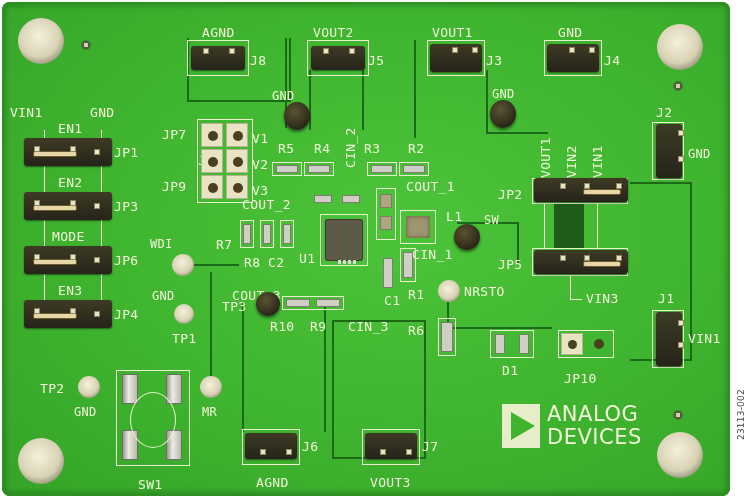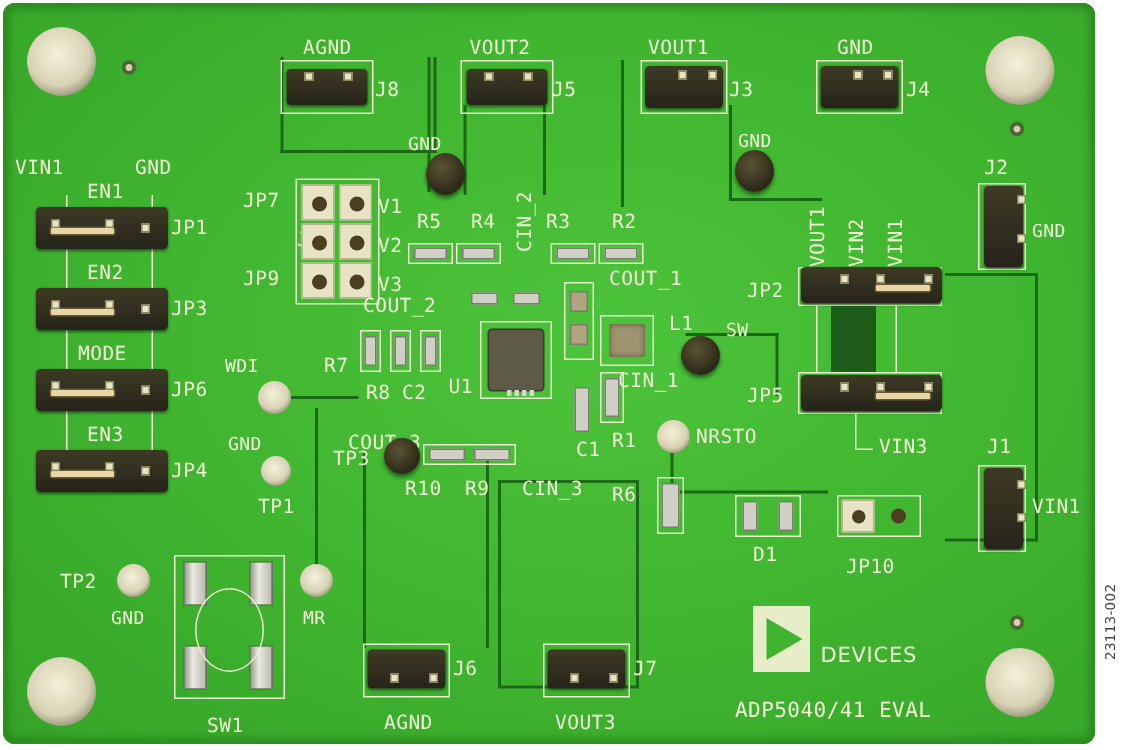--- a/index.html
+++ b/index.html
@@ -316,18 +316,18 @@
   <div class="header" style="left:363px;top:431px;width:52px;height:26px;">
     <div class="pin" style="left:15px;top:16px;"></div>
     <div class="pin" style="left:41px;top:16px;"></div>
   </div>
   <div class="silk" style="left:420px;top:438px;">J7</div>
   <div class="silk" style="left:368px;top:474px;">VOUT3</div>
 
   <div class="logo-box" style="left:500px;top:402px;width:38px;height:44px;">
     <div class="logo-tri" style="left:9px;top:8px;"></div>
   </div>
-  <div class="silk" style="left:545px;top:425px;font-family:'DejaVu Sans',sans-serif;font-size:14px;line-height:21px;letter-spacing:.5px;">DEVICES</div>
-  <div class="silk" style="left:488px;top:466px;font-size:14px;">ADP5040/41 EVAL</div>
+  <div class="silk" style="left:545px;top:402px;font-family:'DejaVu Sans',sans-serif;font-size:21px;line-height:21px;letter-spacing:.5px;">ANALOG</div>
+  <div class="silk" style="left:545px;top:425px;font-family:'DejaVu Sans',sans-serif;font-size:21px;line-height:21px;letter-spacing:.5px;">DEVICES</div>
 
 </div>
 
 <div class="fig-id">23113-002</div>
 
 </body></html>

